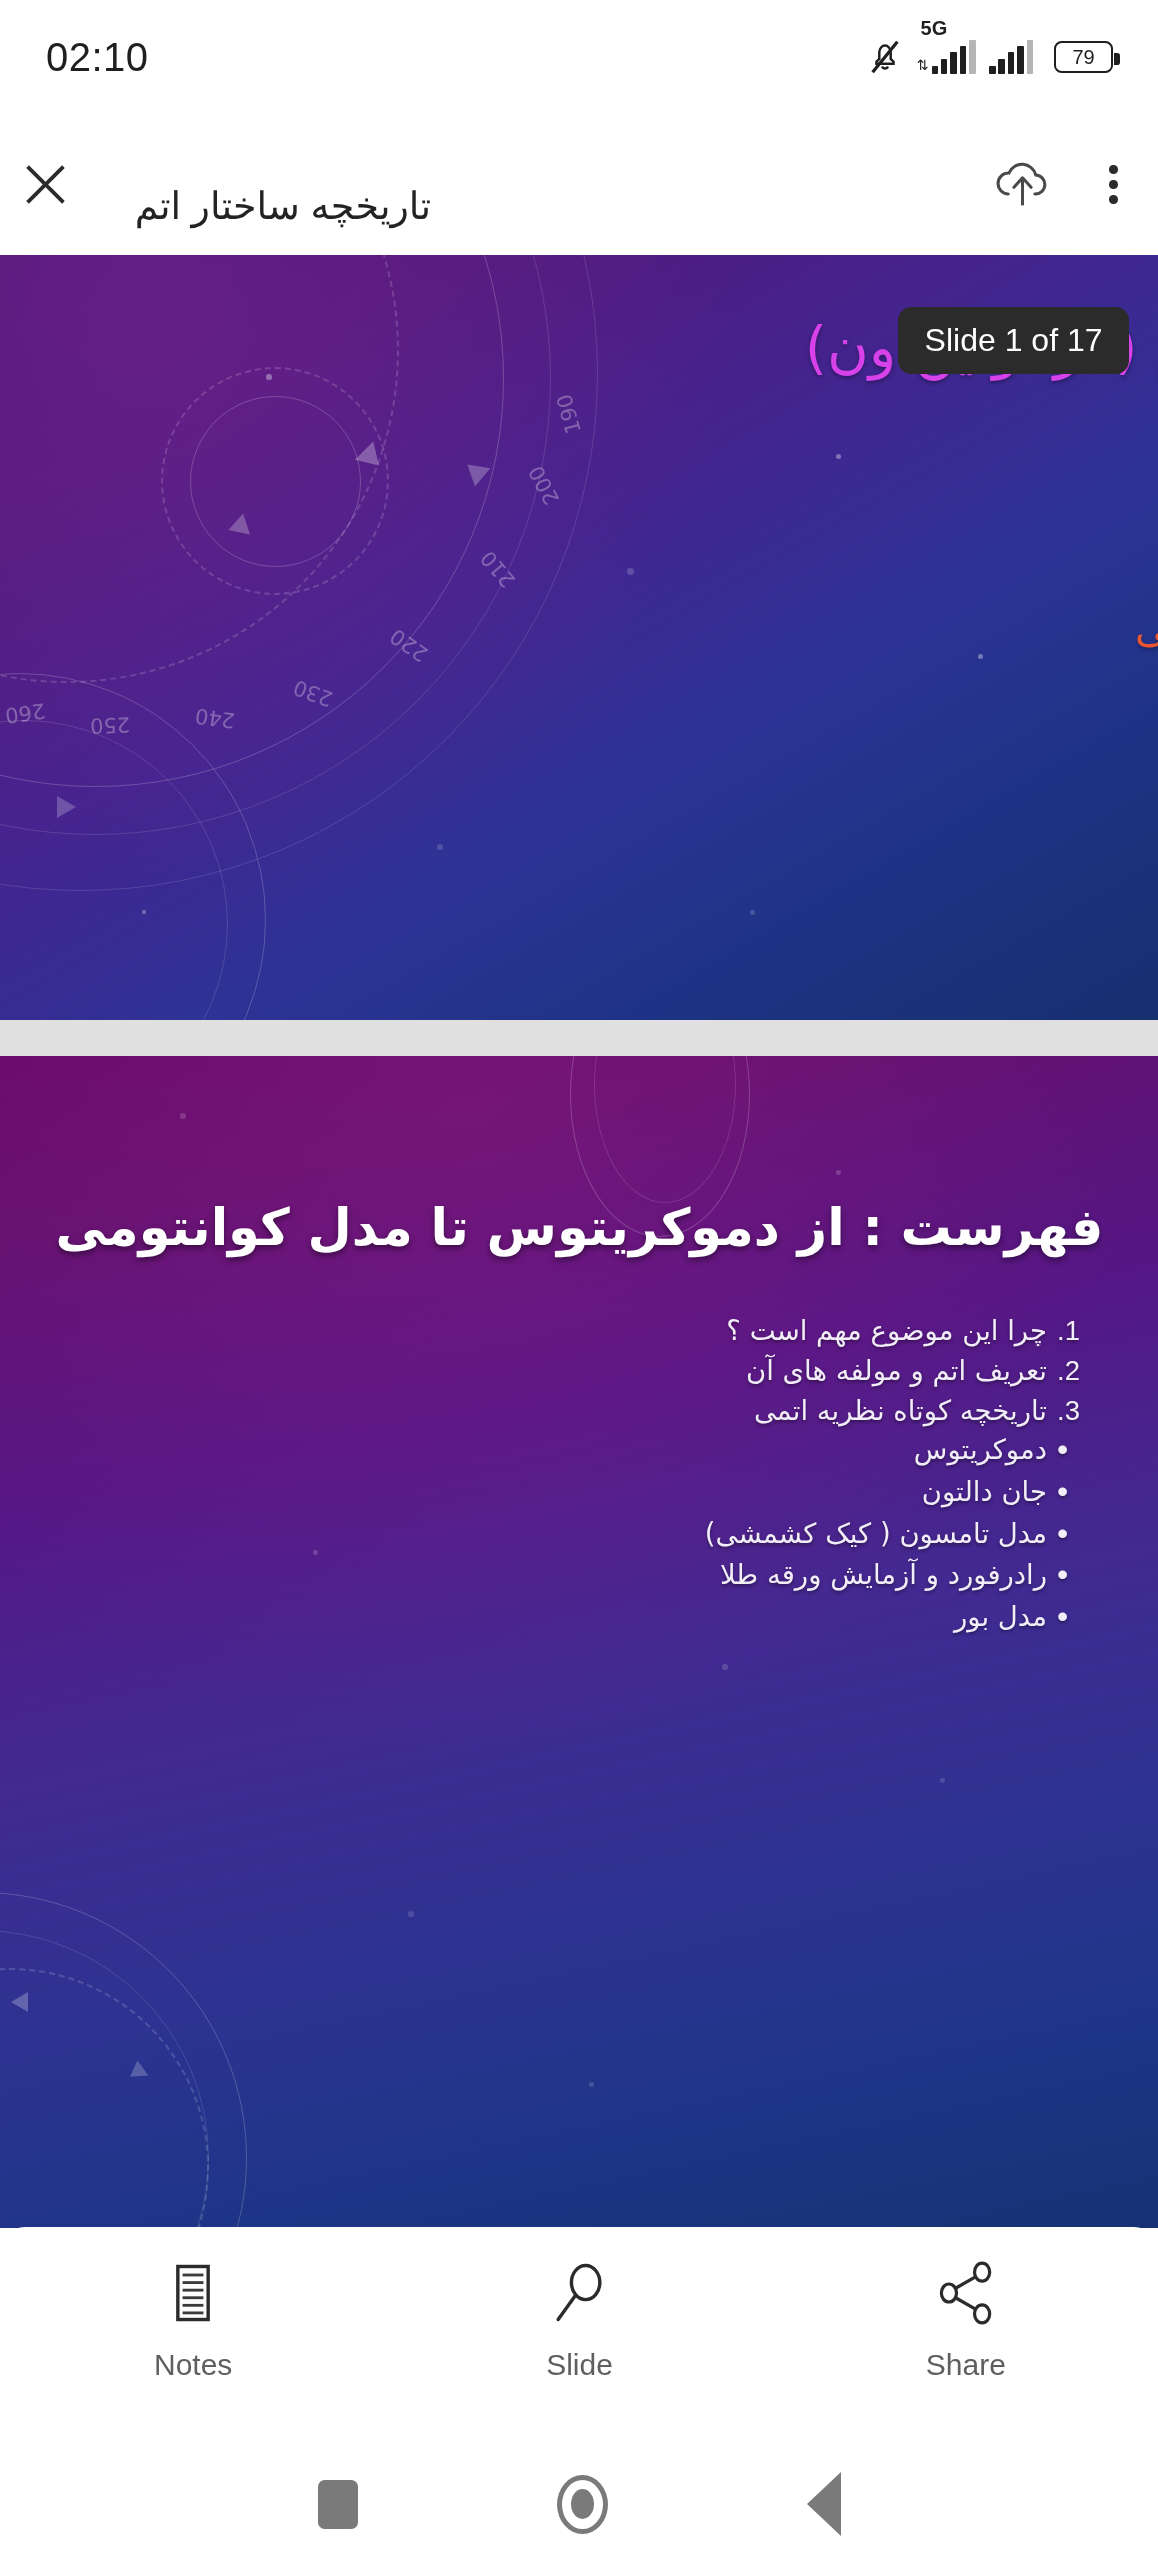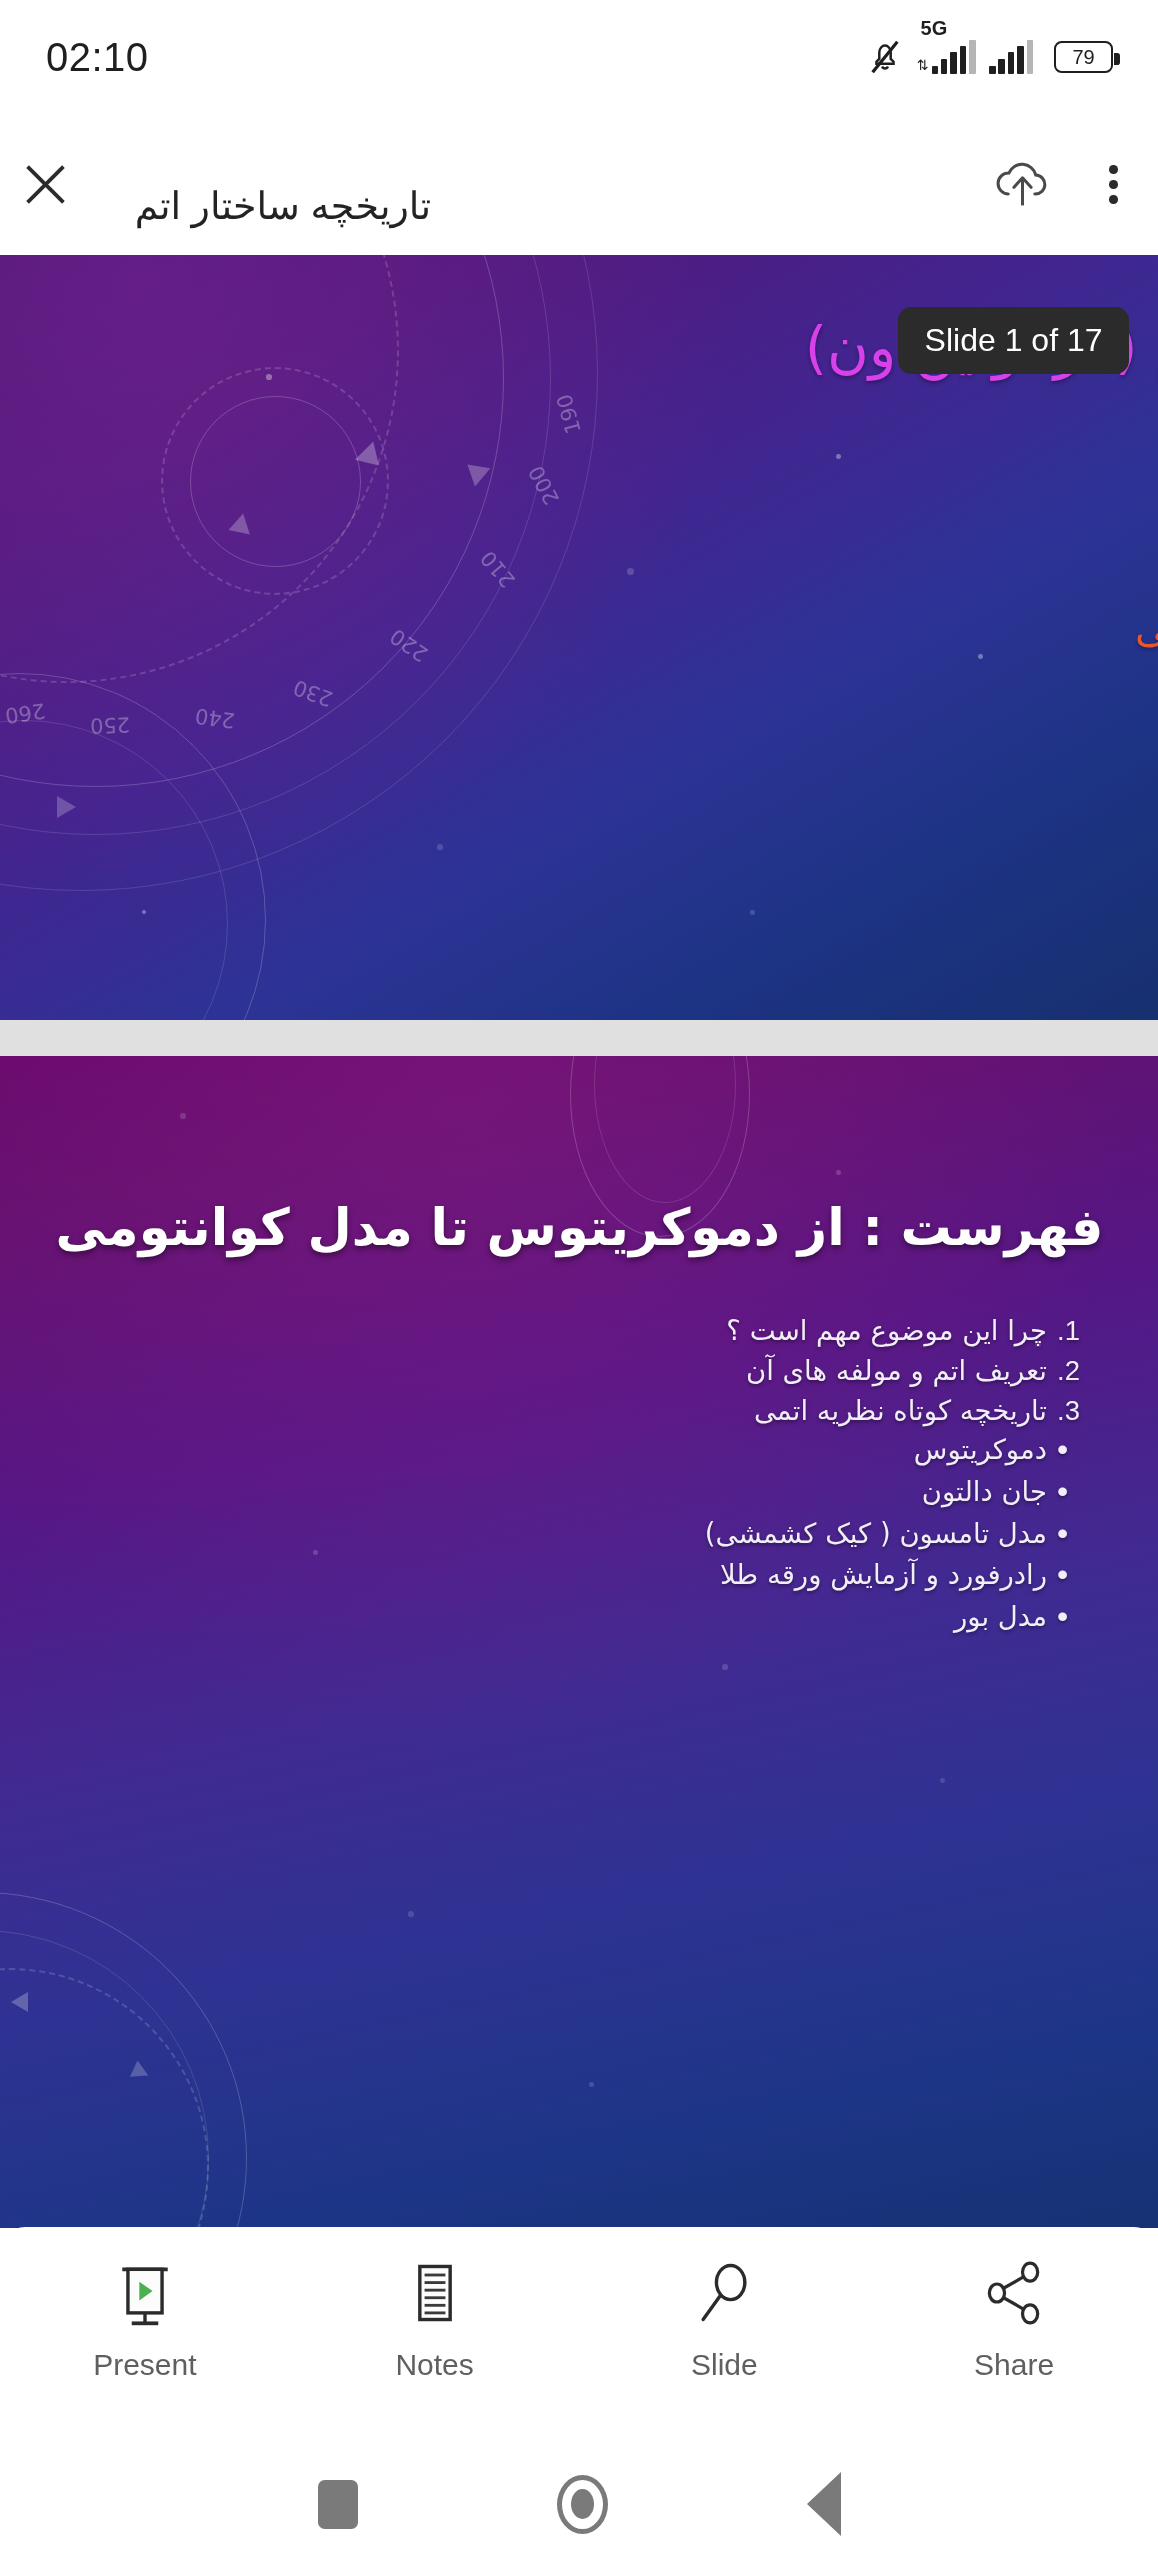--- a/index.html
+++ b/index.html
@@ -329,32 +329,20 @@
           </li>
         </ul>
       </div>
     </div>
   </div>
 
   <div class="toast">Slide 1 of 17</div>
 
   <div class="toolbar">
 
-    <div class="tool">
-      <span class="glyph">
-        <svg width="72" height="72" viewBox="0 0 76 76">
-          <line x1="14" y1="13" x2="62" y2="13" stroke="#2b2b2b" stroke-width="4"></line>
-          <rect x="20" y="13" width="36" height="46" fill="#fcfcfc" stroke="#2b2b2b" stroke-width="3.6"></rect>
-          <polygon points="32,26 46,36 32,46" fill="#4caf50"></polygon>
-          <line x1="38" y1="59" x2="38" y2="70" stroke="#2b2b2b" stroke-width="3.6"></line>
-          <line x1="24" y1="70" x2="52" y2="70" stroke="#2b2b2b" stroke-width="4"></line>
-        </svg>
-      </span>
-      <span class="lbl">Present</span>
-    </div>
 
     <div class="tool">
       <span class="glyph">
         <svg width="72" height="72" viewBox="0 0 76 76">
           <rect x="22" y="10" width="32" height="56" fill="#fcfcfc" stroke="#2b2b2b" stroke-width="3.6"></rect>
           <g stroke="#3a3a3a" stroke-width="3">
             <line x1="27" y1="19" x2="49" y2="19"></line>
             <line x1="27" y1="27" x2="49" y2="27"></line>
             <line x1="27" y1="35" x2="49" y2="35"></line>
             <line x1="27" y1="43" x2="49" y2="43"></line>

